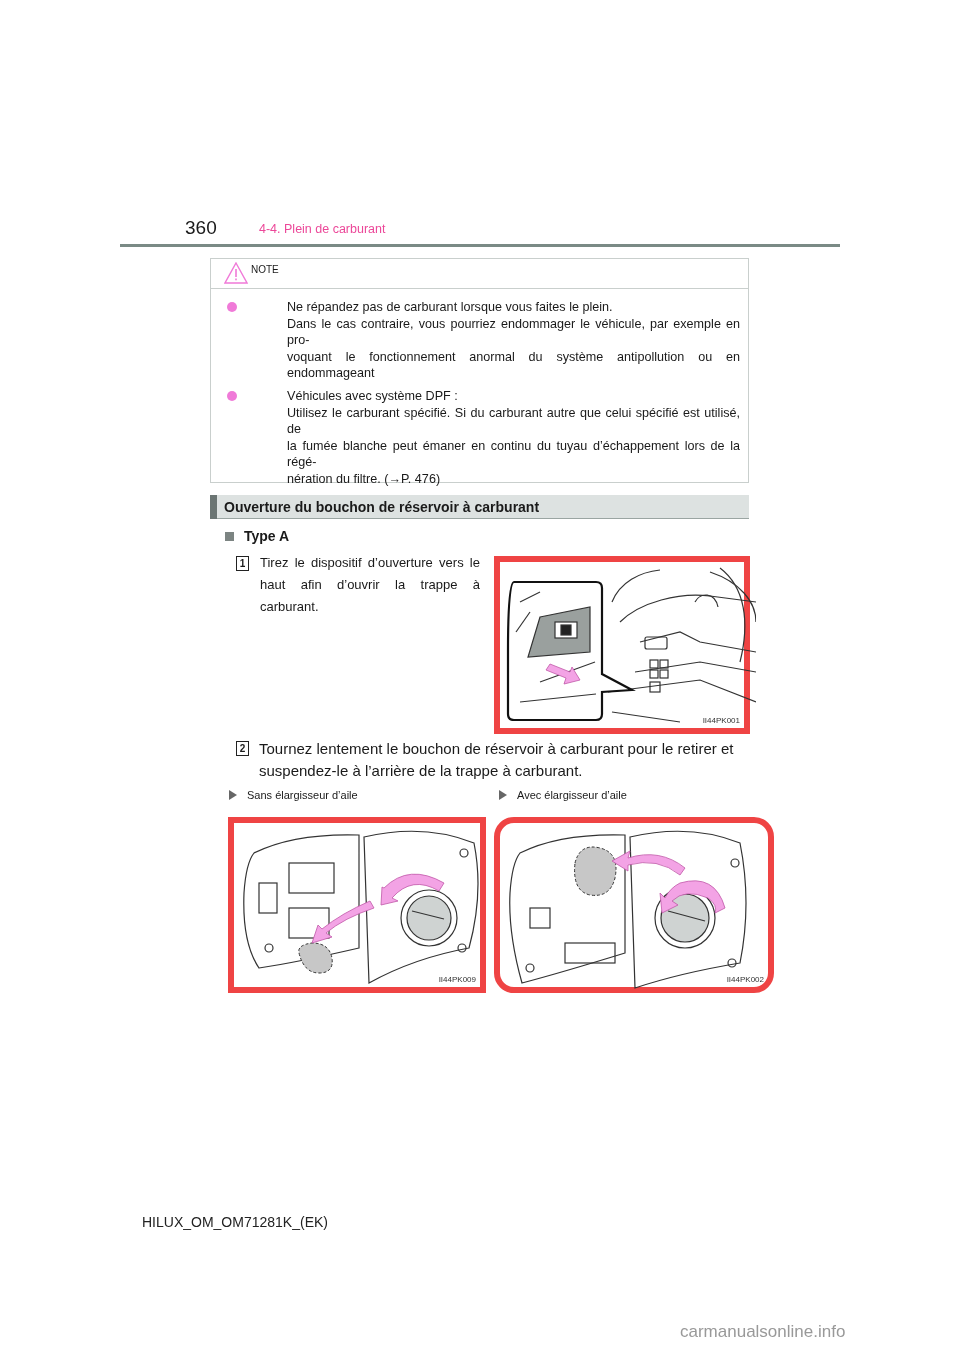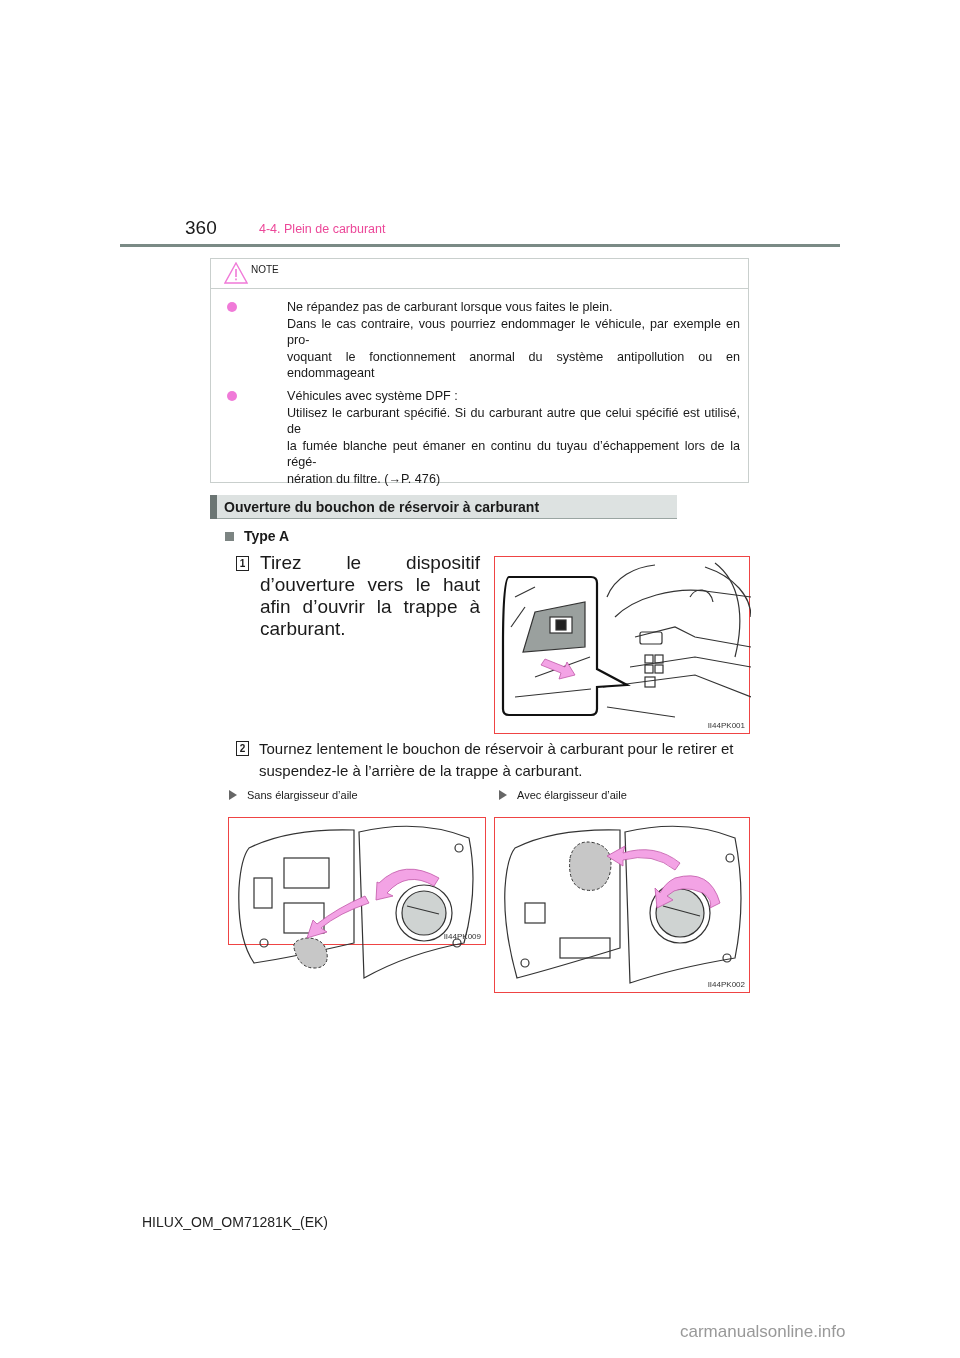--- a/index.html
+++ b/index.html
@@ -15,34 +15,34 @@
   .note-head { height: 29px; border-bottom: 1px solid #c9cfcd; position: relative; }
   .note-head .warn { position: absolute; left: 13px; top: 3px; width: 24px; height: 22px; }
   .note-head .label { position: absolute; left: 40px; top: 5px; font-size: 10px; }
   .note-body { position: relative; padding: 10px 8px 0 10px; font-size: 12.6px; line-height: 16.6px; }
   .note-title { font-weight: bold; display: flex; align-items: center; margin-bottom: 6px; }
   .sq-pink { width: 9px; height: 9px; background: #f07ad8; display: inline-block; margin-right: 5px; }
   .bullet { display: flex; margin-left: 6px; margin-bottom: 6px; gap: 46px; }
   .dot { width: 10px; height: 10px; border-radius: 50%; background: #f07ad8; flex: none; margin-top: 3px; margin-right: 4px; }
   .bullet-text { text-align: justify; width: 512px; }
 
-  .sec-bar { position: absolute; left: 210px; top: 495px; width: 467px; height: 24px;
+  .sec-bar { position: absolute; left: 210px; top: 495px; width: 539px; height: 24px;
              background: #dde2e1; border-bottom: 1px solid #9aa5a2; box-sizing: border-box; }
   .sec-bar .accent { position: absolute; left: 0; top: 0; width: 7px; height: 24px; background: #6b7573; }
   .sec-bar .title { position: absolute; left: 14px; top: 4px; font-size: 14px; font-weight: bold; }
 
   .type-row { position: absolute; left: 225px; top: 528px; font-size: 14px; font-weight: bold; display: flex; align-items: center; text-align: right; }
   .sq-grey { width: 9px; height: 9px; background: #7c8482; display: inline-block; margin-right: 10px; }
 
   .step-badge { position: absolute; width: 11px; height: 13px; border: 1px solid #222; font-size: 10px;
                 font-weight: bold; line-height: 13px; text-align: center; }
-  .step1-text { position: absolute; left: 260px; top: 552px; width: 220px; font-size: 19px; line-height: 22px; text-align: justify; text-align-last: left; }
+  .step1-text { position: absolute; left: 260px; top: 552px; width: 220px; font-size: 13px; line-height: 22px; text-align: justify; text-align-last: left; }
   .step2-text { position: absolute; left: 259px; top: 738px; width: 490px; font-size: 15px; line-height: 22px; }
 
-  .fig { position: absolute; border: 1px solid #ef4444; box-sizing: border-box; background: #fff; }
+  .fig { position: absolute; border: 6px solid #ef4444; box-sizing: border-box; background: #fff; }
   .fig svg { position: absolute; left: 0; top: 0; }
   .fig-code { position: absolute; right: 4px; bottom: 3px; font-size: 8px; color: #333; }
 
   .variant { position: absolute; top: 789px; font-size: 11px; display: flex; align-items: center; }
   .tri { width: 0; height: 0; border-top: 5px solid transparent; border-bottom: 5px solid transparent;
          border-left: 8px solid #666; margin-right: 10px; }
 
   .footer-code { position: absolute; left: 142px; top: 1214px; font-size: 14px; color: #222; }
   .watermark { position: absolute; left: 680px; top: 1322px; font-size: 17px; color: #999; }
 </style>
@@ -133,21 +133,21 @@
 
 <div class="variant" style="left:229px;">
   <span class="tri"></span>
   <span>Sans élargisseur d’aile</span>
 </div>
 <div class="variant" style="left:499px;">
   <span class="tri"></span>
   <span>Avec élargisseur d’aile</span>
 </div>
 
-<div class="fig" style="left:228px; top:817px; width:258px; height:128px;">
+<div class="fig" style="left:228px; top:817px; width:258px; height:176px;">
   <svg width="258" height="176" viewBox="0 0 258 176">
     <g fill="none" stroke="#333" stroke-width="1.2">
       <path d="M20 30 Q 60 10 125 12 L 125 125 Q 60 140 25 145 Q 8 120 10 70 Q 12 40 20 30 Z"></path>
       <path d="M130 14 Q 190 0 240 20 Q 250 70 235 125 Q 180 135 135 160 Z"></path>
       <rect x="55" y="40" width="45" height="30"></rect>
         <rect x="55" y="85" width="40" height="30"></rect>
       <rect x="25" y="60" width="18" height="30"></rect>
       <circle cx="195" cy="95" r="28"></circle>
         <circle cx="195" cy="95" r="22" fill="#cfd3d2"></circle>
       <path d="M178 88 L 210 96"></path>
@@ -155,21 +155,21 @@
         <circle cx="228" cy="125" r="4"></circle>
         <circle cx="35" cy="125" r="4"></circle>
     </g>
     <path d="M65 130 Q 70 150 85 150 Q 100 150 98 135 Q 95 120 78 120 Q 63 122 65 130 Z" fill="#c7c7c7" stroke="#333" stroke-dasharray="3,2"></path>
     <path d="M150 65 Q 175 40 210 60 L 205 68 Q 178 52 158 75 L 164 78 L 147 82 L 148 64 Z" fill="#f3a3e5" stroke="#c058a8" stroke-width="0.8"></path>
     <path d="M140 85 Q 110 95 92 110 L 98 114 L 78 120 L 84 102 L 88 106 Q 108 90 136 78 Z" fill="#f3a3e5" stroke="#c058a8" stroke-width="0.8"></path>
   </svg>
   <span class="fig-code">II44PK009</span>
 </div>
 
-<div class="fig" style="left:494px; top:817px; width:256px; height:176px;">
+<div class="fig" style="left:494px; top:817px; width:280px; height:176px;border-radius:20px;">
   <svg width="256" height="176" viewBox="0 0 256 176">
     <g fill="none" stroke="#333" stroke-width="1.2">
       <path d="M20 30 Q 60 10 125 12 L 125 130 Q 60 150 22 160 Q 8 110 10 70 Q 12 40 20 30 Z"></path>
       <path d="M130 14 Q 190 0 240 20 Q 252 80 240 140 Q 180 150 135 165 Z"></path>
       <rect x="30" y="85" width="20" height="20"></rect>
         <rect x="65" y="120" width="50" height="20"></rect>
       <circle cx="185" cy="95" r="30"></circle>
         <circle cx="185" cy="95" r="24" fill="#cfd3d2"></circle>
       <path d="M168 88 L 205 98"></path>
       <circle cx="235" cy="40" r="4"></circle>

